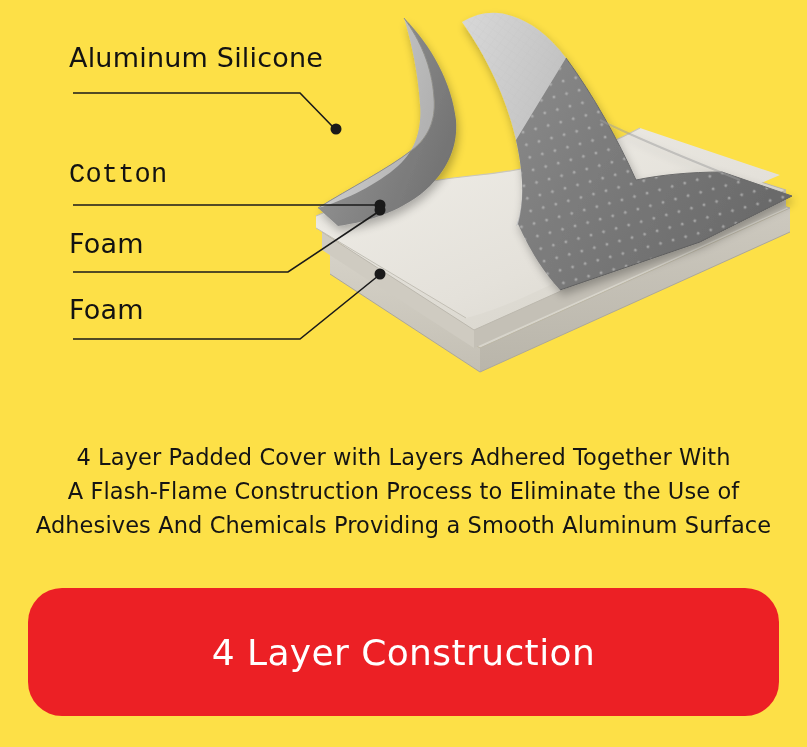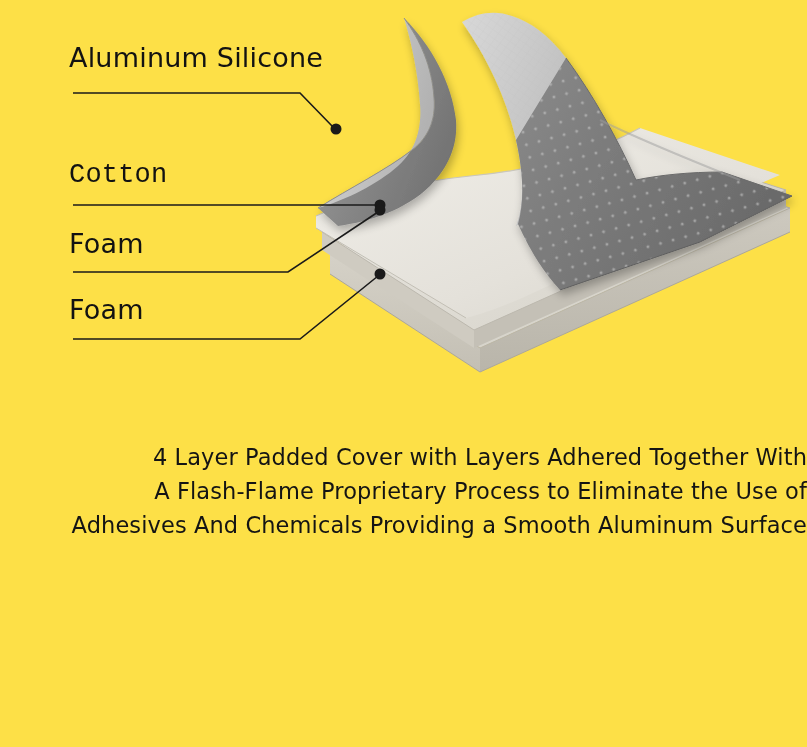--- a/index.html
+++ b/index.html
@@ -48,21 +48,21 @@
   #label-cotton   { left: 69px; top: 160px; font-family: Liberation Mono, monospace; }
   #label-foam     { left: 69px; top: 228px; }
   #label-felt     { left: 69px; top: 294px; }
 
   
   #caption {
     position: absolute;
     left: 0;
     top: 440px;
     width: 807px;
-    text-align: right;
+    text-align: center;
     font-family: "DejaVu Sans", sans-serif;
     font-size: 22.5px;
     line-height: 34px;
     color: #141414;
     letter-spacing: 0.1px;
   }
   #caption .cap-line { display: block; }
 
   
   #banner {
@@ -244,18 +244,21 @@
     </svg>
 
     <div class="layer-label" id="label-aluminum">Aluminum Silicone</div>
     <div class="layer-label" id="label-cotton">Cotton</div>
     <div class="layer-label" id="label-foam">Foam</div>
     <div class="layer-label" id="label-felt">Foam</div>
   </div>
 
   <div id="caption">
     <span class="cap-line">4 Layer Padded Cover with Layers Adhered Together With</span>
-    <span class="cap-line">A Flash-Flame Proprietary Process to Eliminate the Use of</span>
+    <span class="cap-line">A Flash-Flame Construction Process to Eliminate the Use of</span>
     <span class="cap-line">Adhesives And Chemicals Providing a Smooth Aluminum Surface</span>
   </div>
 
+  <div id="banner">
+    <span id="banner-text">4 Layer Construction</span>
+  </div>
 
 </div>
 
 </body></html>

